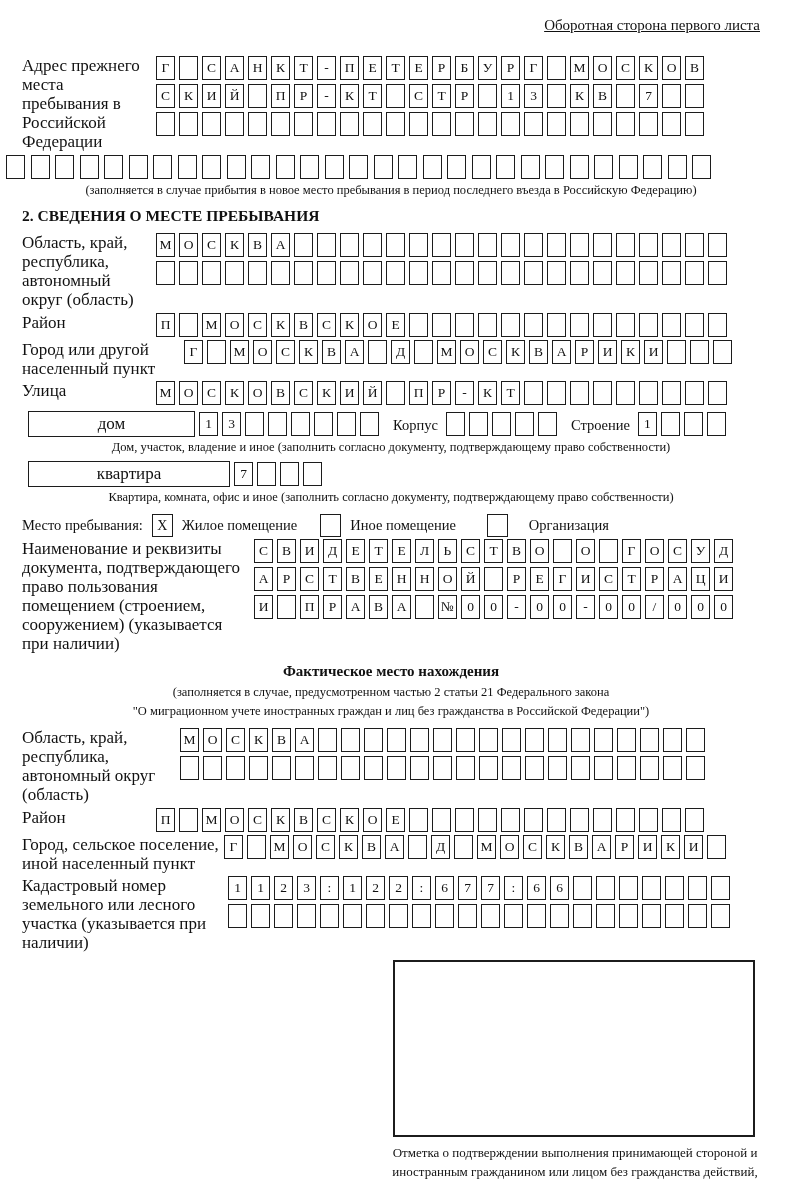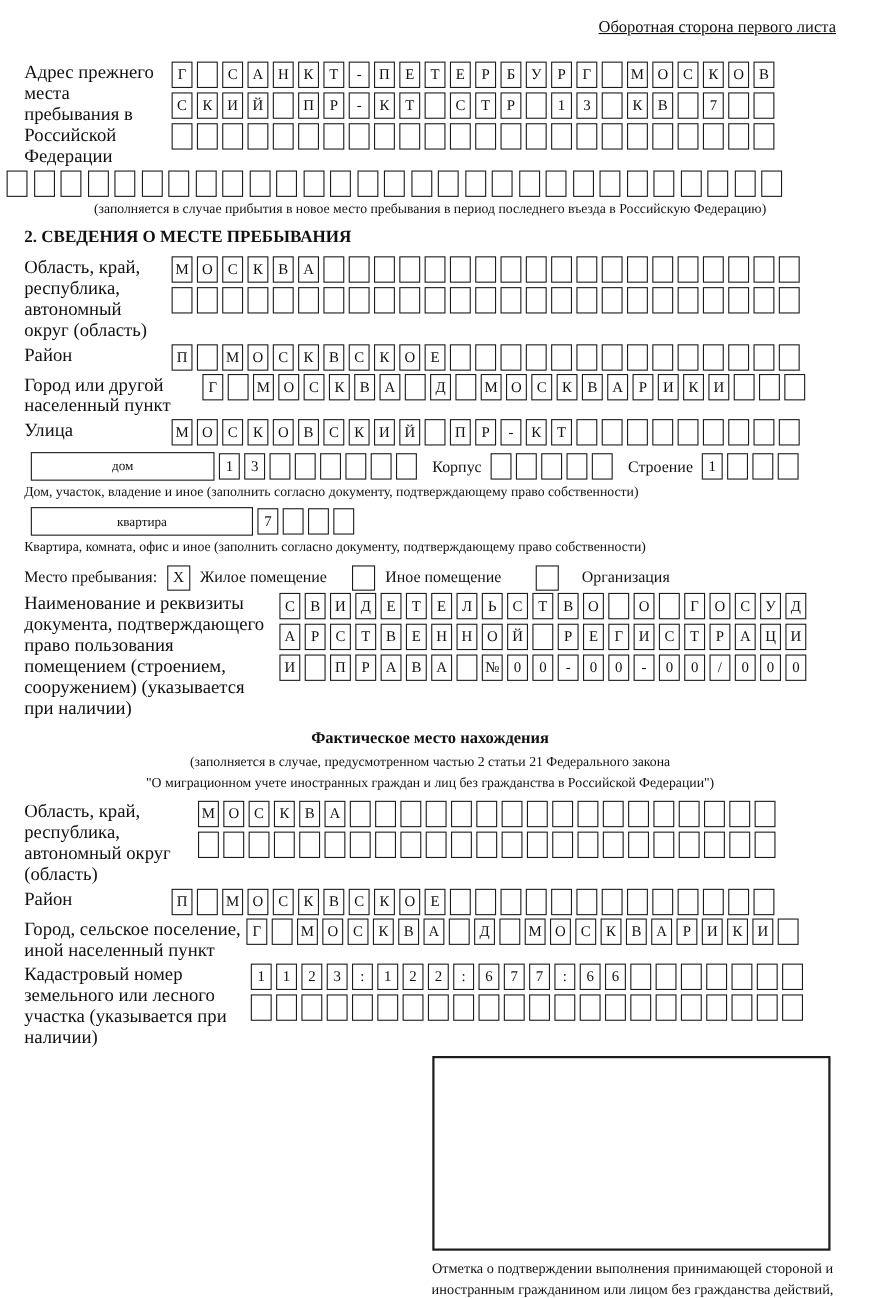--- a/index.html
+++ b/index.html
@@ -14,25 +14,25 @@
   .flabel{flex:0 0 auto;font-size:17px;line-height:19px;padding-right:4px;box-sizing:border-box;font-family:Liberation Serif, serif;}
   .rows{display:flex;flex-direction:column;gap:4px;}
   .cells{display:flex;gap:4px;}
   .cell{
     flex:0 0 17px;width:17px;height:22px;border:1.6px solid #1c1c1c;
     text-align:center;font-size:13.5px;line-height:22px;box-sizing:content-box;
     overflow:hidden;
   }
   .fullrow{margin-left:-16px;margin-top:4px;gap:5.5px;}
   .cap{font-size:12.5px;line-height:16.5px;text-align:center;margin:3px 0 2px 0;}
-  .cap-left{font-size:12.5px;line-height:16.5px;text-align:left;margin:2px 0 4px 0;}
+  .cap-left{font-size:12.5px;line-height:16.5px;text-align:center;margin:2px 0 4px 0;}
   .h2{font-weight:bold;font-size:15.5px;text-align:left;margin:8px 0 8px 0;}
   .h3{font-weight:bold;font-size:15px;text-align:center;margin:10px 0 4px 0;}
   .house-row{display:flex;align-items:center;gap:4px;margin:6px 0 2px 6px;font-size:14.5px;}
-  .wide-box{border:1.6px solid #1c1c1c;height:24px;display:flex;align-items:center;justify-content:center;font-size:12px;box-sizing:content-box;}
+  .wide-box{border:1.6px solid #1c1c1c;height:24px;display:flex;align-items:center;justify-content:center;font-size:17px;box-sizing:content-box;}
   .inline-lbl{margin:4px 4px 0 10px;white-space:nowrap;}
   .stay-row{display:flex;align-items:center;gap:9px;margin:8px 0 2px 0;font-size:14.5px;}
   .chk{flex:0 0 19px;width:19px;height:21px;border:1.6px solid #1c1c1c;text-align:center;font-size:14px;line-height:21px;}
   .hint{font-size:12.5px;margin:2px 0 8px 212px;}
   .stamp-box{border:2px solid #1c1c1c;width:358px;height:173px;margin:8px 0 6px 371px;}
   .stamp-cap{width:432px;margin-left:337px;text-align:center;font-size:13px;line-height:19px;}
   .mt4{margin-top:4px;}
 </style>
 </head>
 <body>

